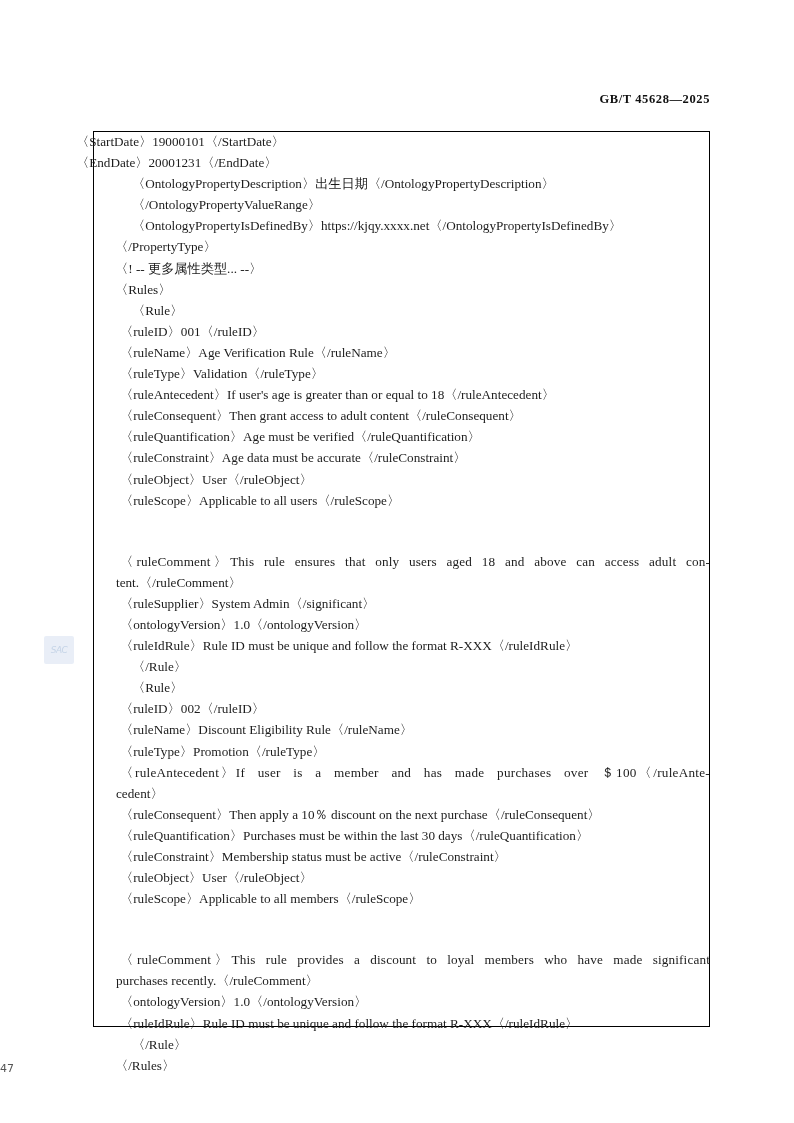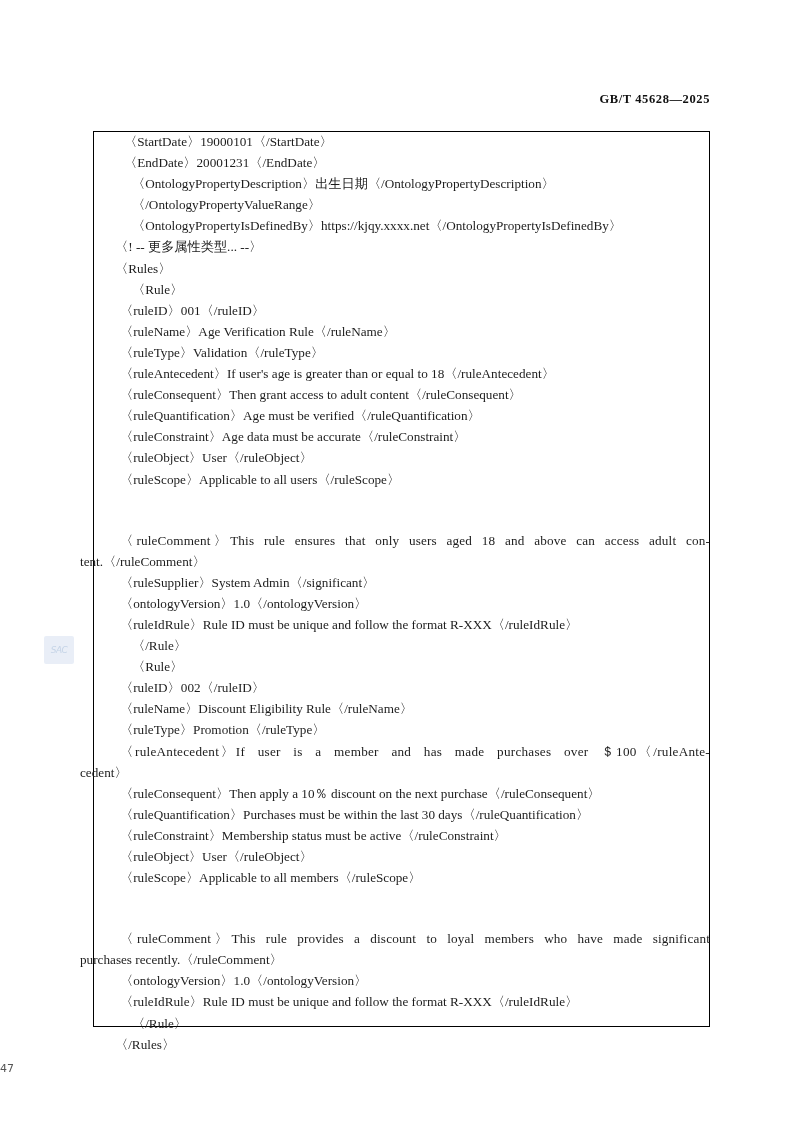--- a/index.html
+++ b/index.html
@@ -81,24 +81,24 @@
   }
 
   .ln {
     white-space: pre;
     padding-top: 0;
     height: 21.1px;
     color: #1c1c1c;
   }
 
   
-  .i0  { padding-left: 80px;  }   
+  .i0  { padding-left: 80px; margin-left: 36px;  }   
   .i1  { padding-left: 115px; }   
   .i2  { padding-left: 132px; }   
-  .i3  { padding-left: 76px; margin-left: 48px; }   
+  .i3  { padding-left: 76px; }   
   .i4  { padding-left: 120px; }   
 
   
   .just {
     white-space: normal;
     display: block;
     text-align: justify;
     text-align-last: justify;
     padding-right: 84px;
     height: 21.1px;
@@ -136,20 +136,21 @@
   <div class="wm-text">SAC</div>
 </div>
 
 <div id="code-frame"></div>
 <div id="code-lines">
     <div class="ln i3">〈StartDate〉19000101〈/StartDate〉</div>
     <div class="ln i3">〈EndDate〉20001231〈/EndDate〉</div>
     <div class="ln i2">〈OntologyPropertyDescription〉出生日期〈/OntologyPropertyDescription〉</div>
     <div class="ln i2">〈/OntologyPropertyValueRange〉</div>
     <div class="ln i2">〈OntologyPropertyIsDefinedBy〉https://kjqy.xxxx.net〈/OntologyPropertyIsDefinedBy〉</div>
+    <div class="ln i1">〈/PropertyType〉</div>
     <div class="ln i1">〈! -- 更多属性类型... --〉</div>
     <div class="ln i1">〈Rules〉</div>
     <div class="ln i2">〈Rule〉</div>
     <div class="ln i4">〈ruleID〉001〈/ruleID〉</div>
     <div class="ln i4">〈ruleName〉Age Verification Rule〈/ruleName〉</div>
     <div class="ln i4">〈ruleType〉Validation〈/ruleType〉</div>
     <div class="ln i4">〈ruleAntecedent〉If user's age is greater than or equal to 18〈/ruleAntecedent〉</div>
     <div class="ln i4">〈ruleConsequent〉Then grant access to adult content〈/ruleConsequent〉</div>
     <div class="ln i4">〈ruleQuantification〉Age must be verified〈/ruleQuantification〉</div>
     <div class="ln i4">〈ruleConstraint〉Age data must be accurate〈/ruleConstraint〉</div>

